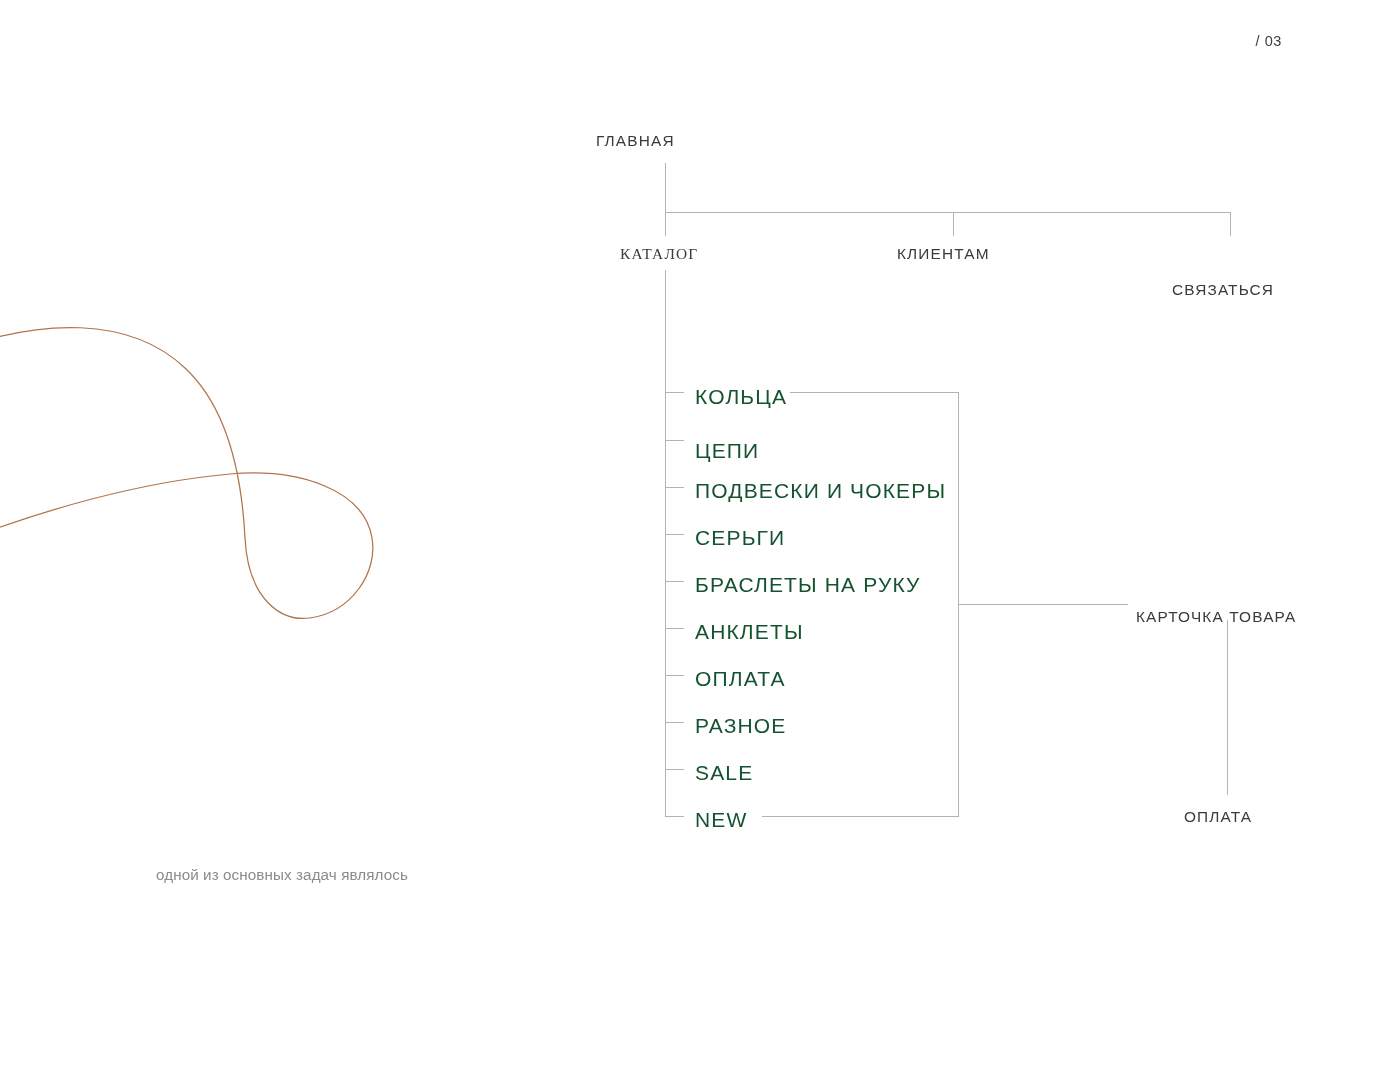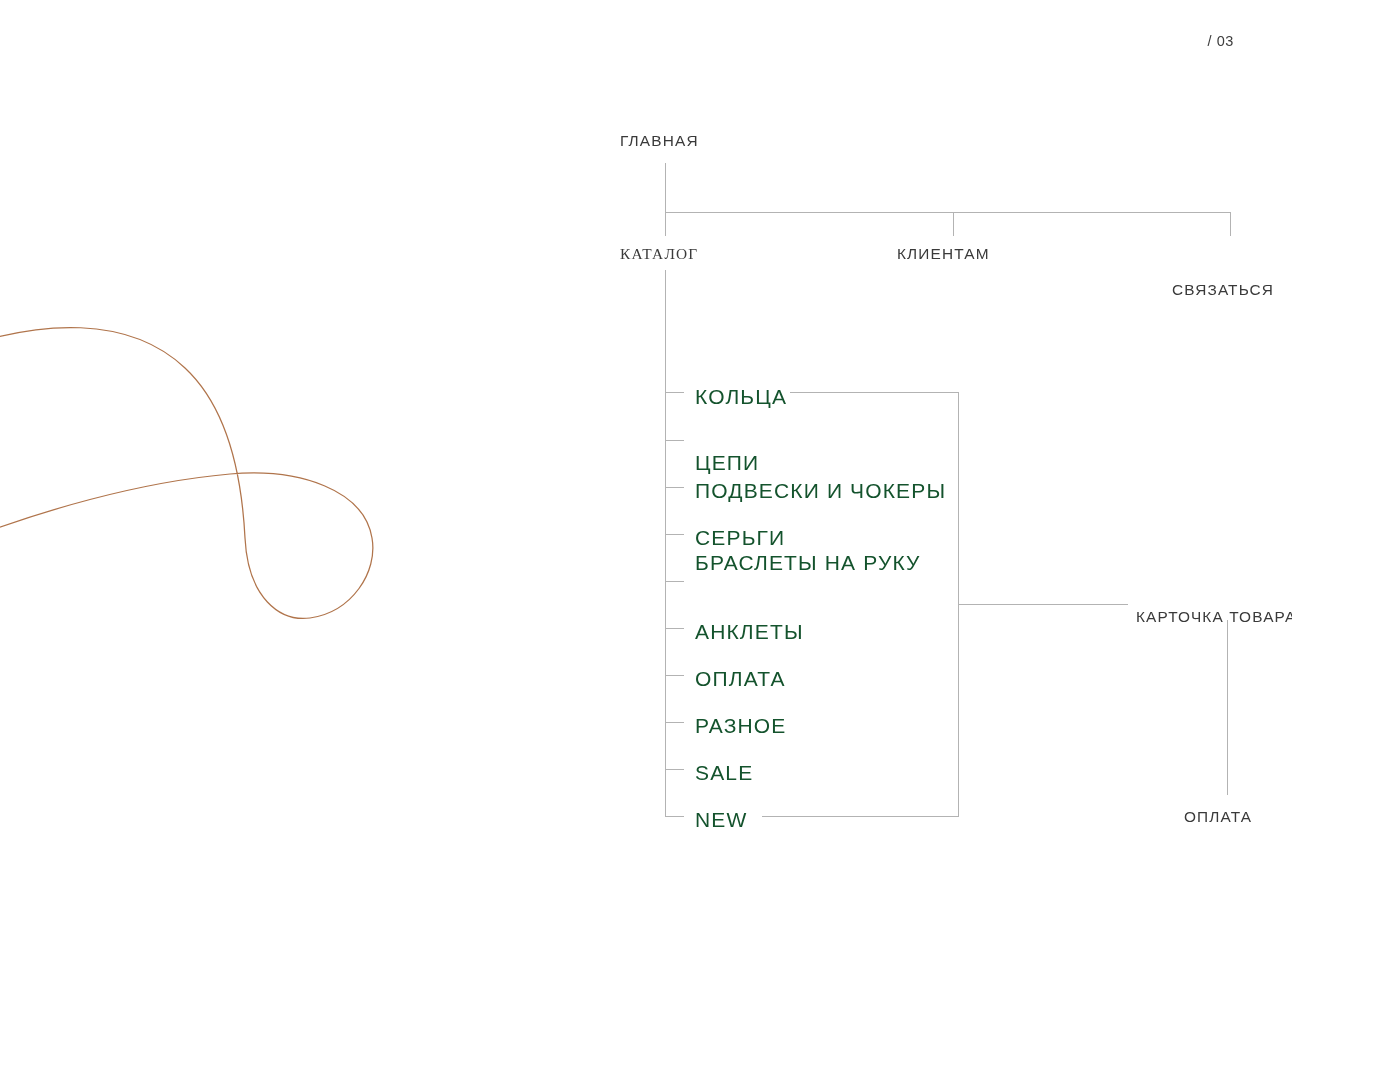--- a/index.html
+++ b/index.html
@@ -10,20 +10,21 @@
   body {
     font-family: "Liberation Sans", sans-serif;
     -webkit-font-smoothing: antialiased;
   }
   #slide {
     position: relative;
     width: 1292px;
     height: 1087px;
     background: #ffffff;
     overflow: hidden;
+    padding-left: 48px;
   }
 
   
   .page-number {
     position: absolute;
     right: 58px;
     top: 33px;
     font-size: 14.5px;
     letter-spacing: 0.6px;
     color: #3d3d3d;
@@ -72,21 +73,21 @@
 
   .node {
     position: absolute;
     font-size: 15.4px;
     letter-spacing: 1.15px;
     color: #3a3a3a;
     font-weight: 400;
     white-space: nowrap;
     line-height: 1;
   }
-  .node.home      { left: 620px; top: 133px; text-align: center; }
+  .node.home      { left: 596px; top: 133px; text-align: center; }
   .node.catalog   { left: 620px; top: 246px; font-family: Liberation Serif, serif; }
   .node.clients   { left: 897px; top: 246px; }
   .node.contact   { left: 1172px; top: 246px; margin-top: 36px; }
   .node.product   { left: 1136px; top: 597px; margin-top: 12px; }
   .node.payment   { left: 1184px; top: 809px; }
 
   .cat-item {
     position: absolute;
     left: 695px;
     font-size: 21px;
@@ -104,20 +105,21 @@
 
   <div class="page-number">/ 03</div>
 
   <svg class="decor-curve" viewBox="0 0 430 330" fill="none" xmlns="http://www.w3.org/2000/svg">
     <path d="M -30 42 C 60 8, 150 6, 205 58 C 250 100, 262 170, 265 228
              C 268 288, 300 312, 330 308 C 372 302, 398 262, 392 228
              C 384 180, 320 158, 250 164 C 160 172, 60 200, -30 236" stroke="#b0744b" stroke-width="1.25" fill="none" stroke-linecap="round"></path>
   </svg>
 
   <div class="caption">
+    <div>одной из основных задач являлось</div>
   </div>
 
   <div class="diagram">
 
     <svg class="connectors" viewBox="0 0 1400 1087" xmlns="http://www.w3.org/2000/svg" stroke="#b3b3b3" stroke-width="1.4" fill="none" shape-rendering="crispEdges">
 
       <path d="M 665.5 163 L 665.5 212.5"></path>
 
       <path d="M 665.5 212.5 L 1230.5 212.5"></path>
 
@@ -148,24 +150,24 @@
 
       <path d="M 1227.5 620 L 1227.5 795"></path>
     </svg>
 
     <div class="node home">ГЛАВНАЯ</div>
     <div class="node catalog">КАТАЛОГ</div>
     <div class="node clients">КЛИЕНТАМ</div>
     <div class="node contact">СВЯЗАТЬСЯ</div>
 
     <div class="cat-item" style="top:386px">КОЛЬЦА</div>
-    <div class="cat-item" style="top:452px">ЦЕПИ</div>
+    <div class="cat-item" style="top:440px">ЦЕПИ</div>
     <div class="cat-item" style="top:480px">ПОДВЕСКИ И ЧОКЕРЫ</div>
     <div class="cat-item" style="top:527px">СЕРЬГИ</div>
-    <div class="cat-item" style="top:552px">БРАСЛЕТЫ НА РУКУ</div>
+    <div class="cat-item" style="top:574px">БРАСЛЕТЫ НА РУКУ</div>
     <div class="cat-item" style="top:621px">АНКЛЕТЫ</div>
     <div class="cat-item" style="top:668px">ОПЛАТА</div>
     <div class="cat-item" style="top:715px">РАЗНОЕ</div>
     <div class="cat-item" style="top:762px">SALE</div>
     <div class="cat-item" style="top:809px">NEW</div>
 
     <div class="node product">КАРТОЧКА ТОВАРА</div>
     <div class="node payment">ОПЛАТА</div>
 
   </div>

